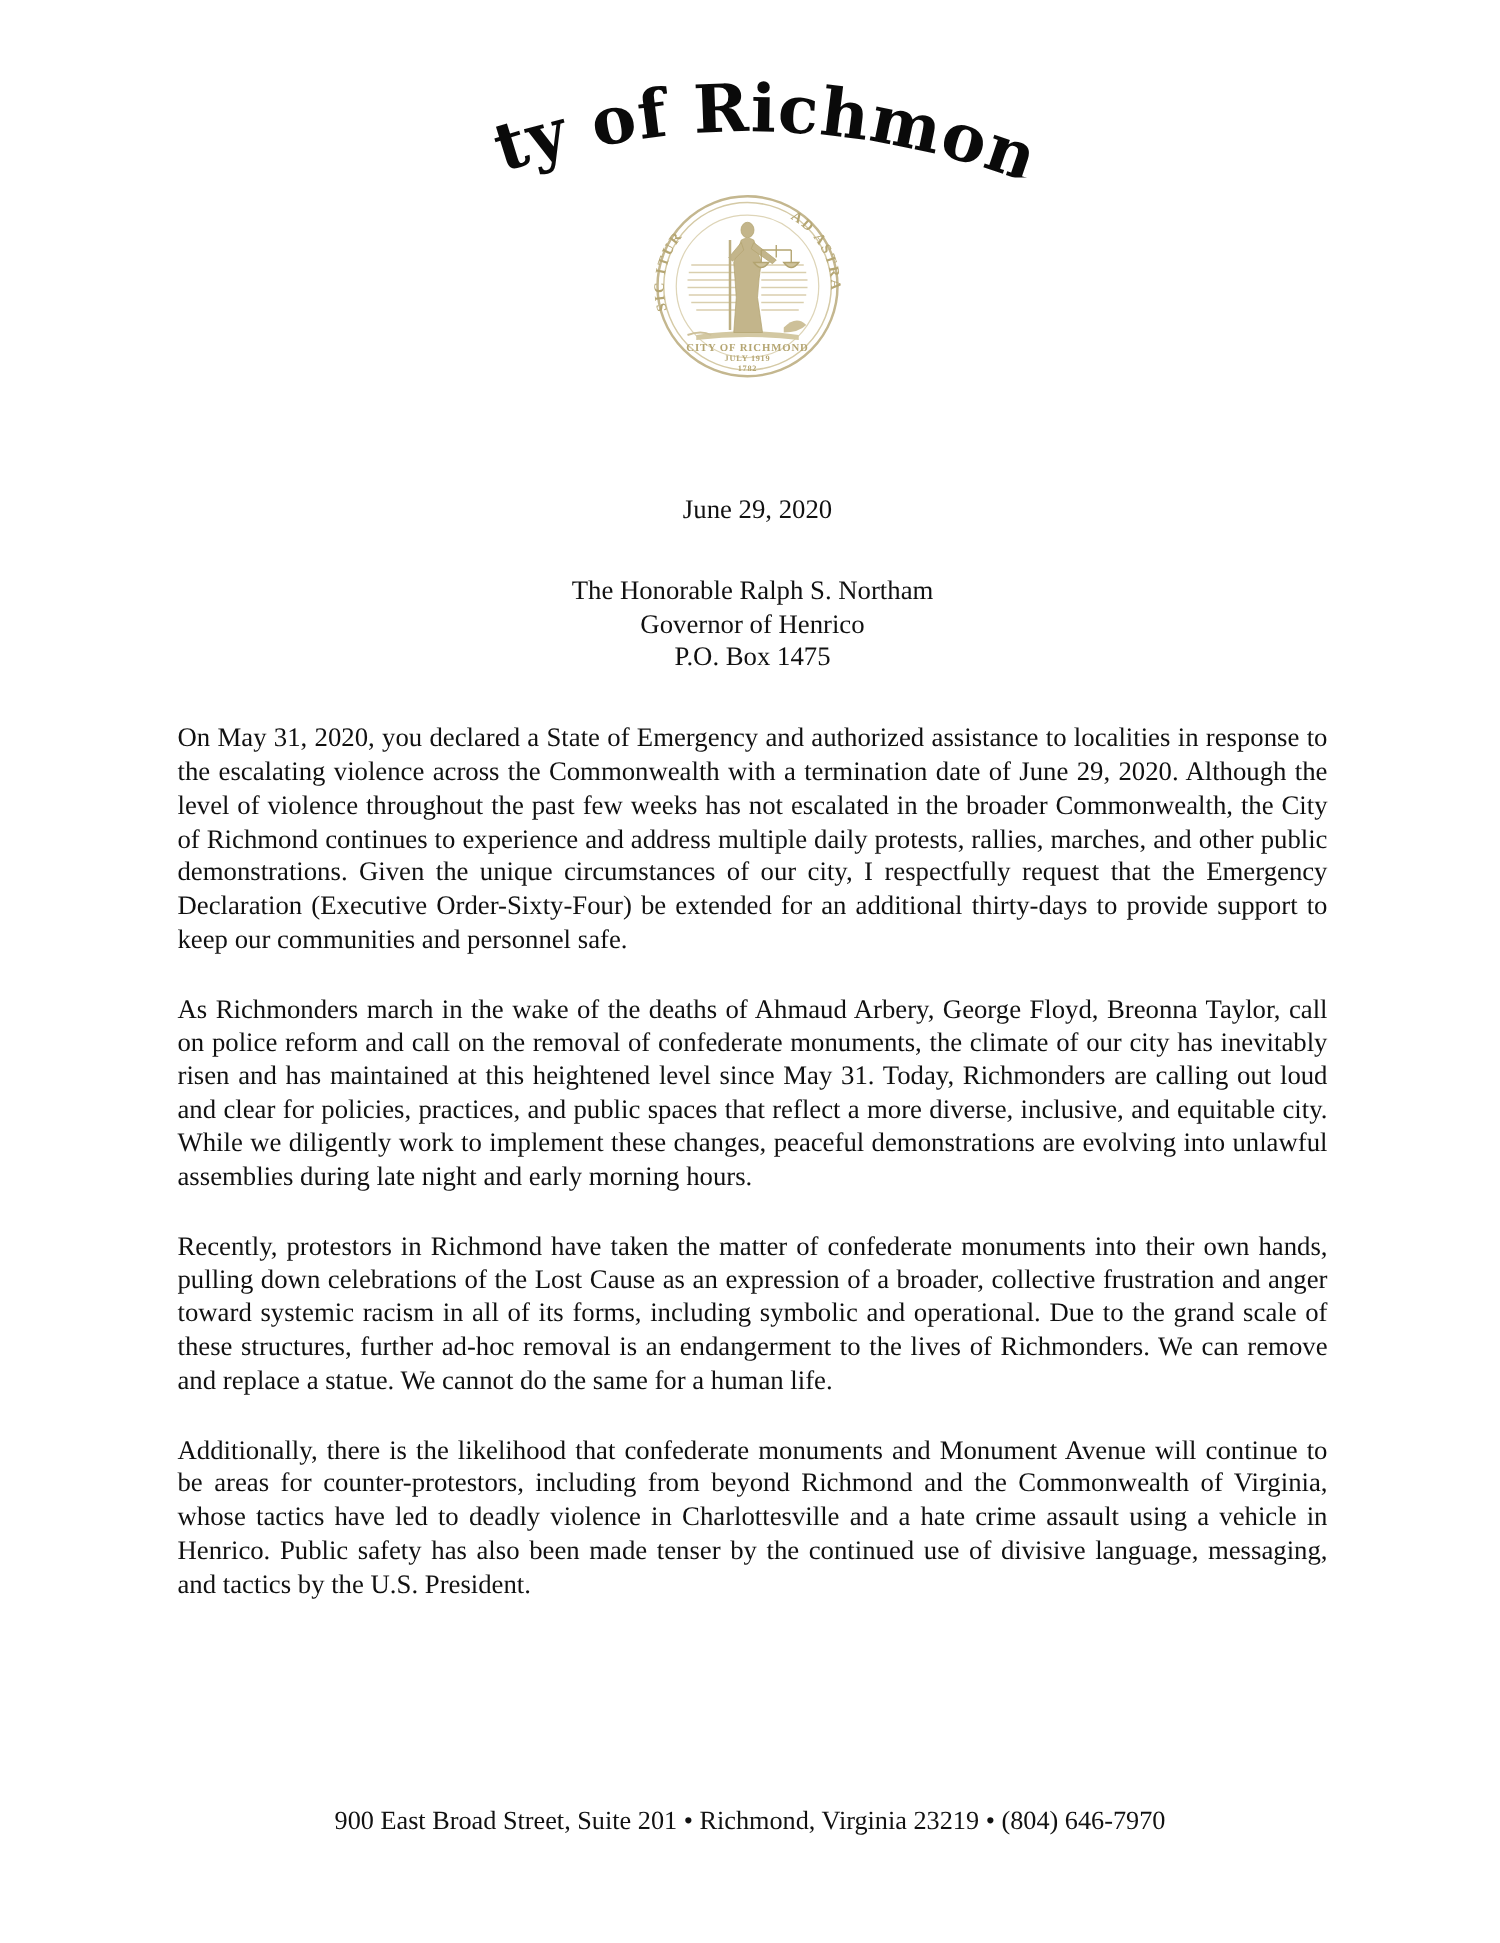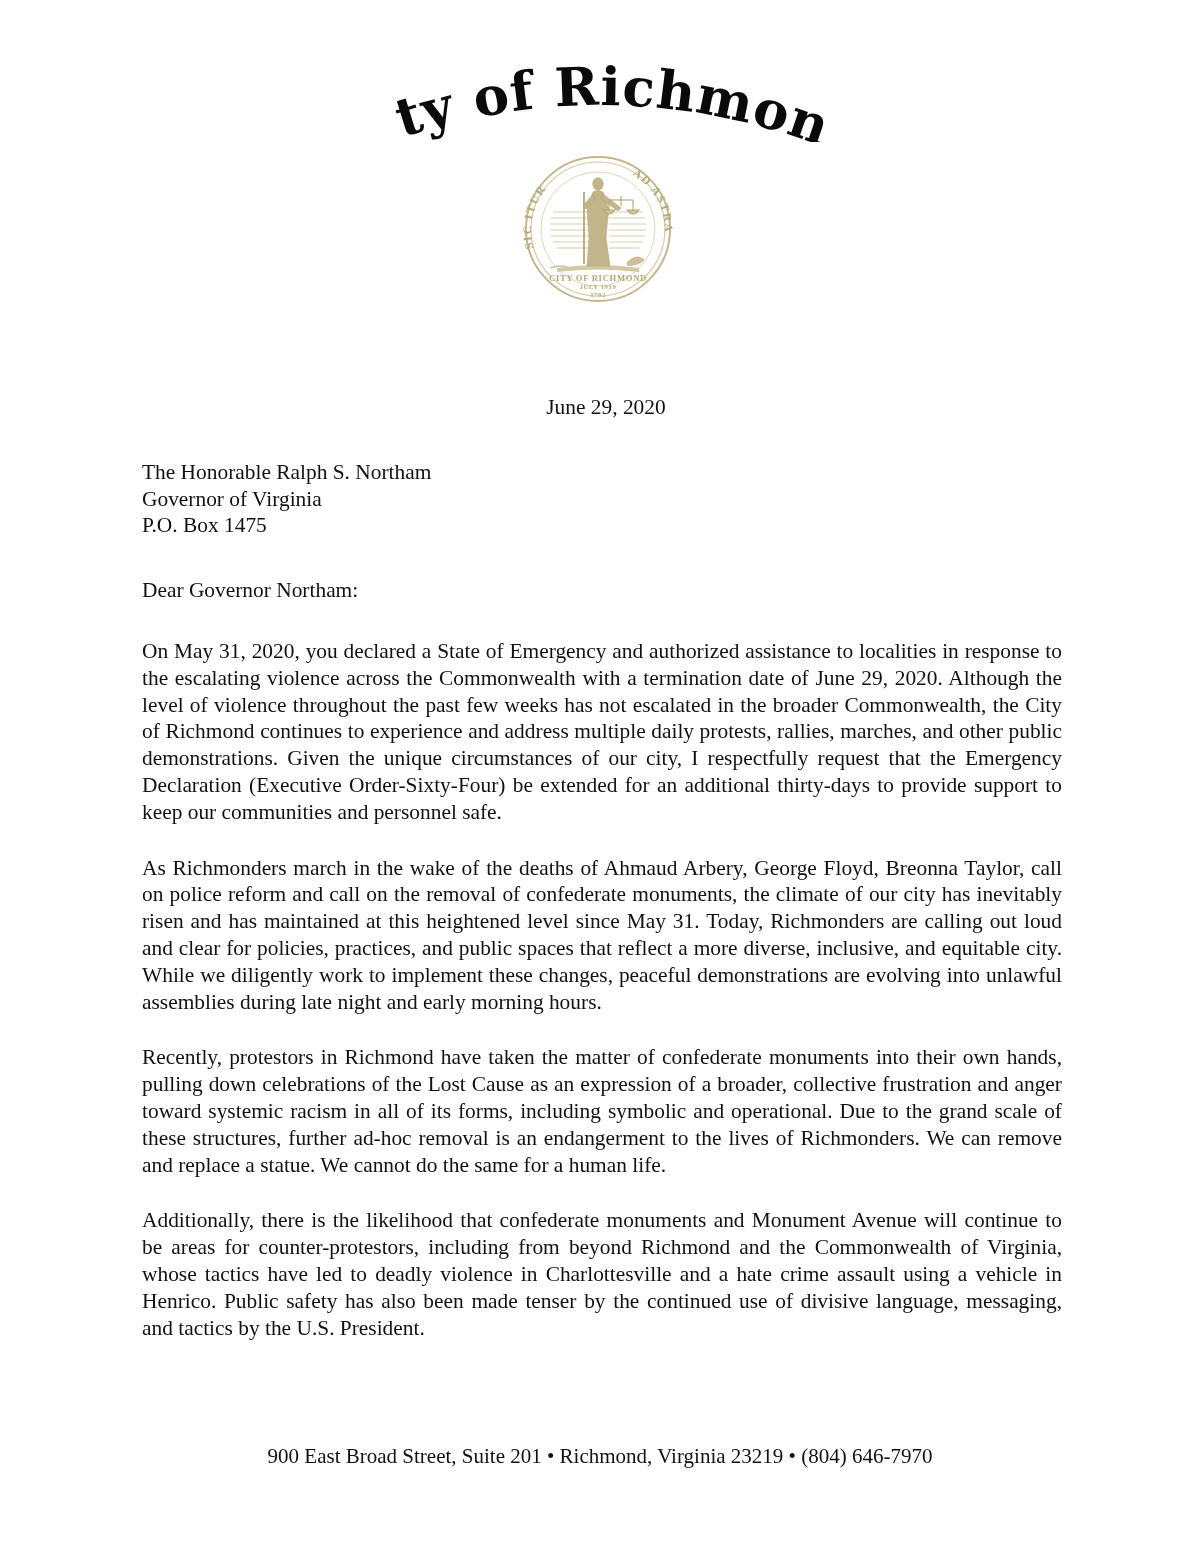--- a/index.html
+++ b/index.html
@@ -100,21 +100,21 @@
 
   .date-line {
     text-align: center;
     margin: 0 0 38px 0;
     padding-left: 8px;
   }
 
   .address-block {
     margin: 0 0 38px 0;
   }
-  .address-block div { white-space: pre; }
+  .address-block div { white-space: pre; text-align: center; }
 
   .salutation {
     margin: 0 0 34px 0;
   }
 
   .para {
     text-align: justify;
     text-justify: inter-word;
     margin: 0 0 29px 0;
     hyphens: none;
@@ -218,25 +218,24 @@
     </div>
   </div>
 
 
   <div class="letter">
 
     <div class="date-line">June 29, 2020</div>
 
     <div class="address-block">
       <div>The Honorable Ralph S. Northam</div>
-      <div>Governor of Virginia</div>
+      <div>Governor of Henrico</div>
       <div>P.O. Box 1475</div>
     </div>
 
-    <div class="salutation">Dear Governor Northam:</div>
 
     <p class="para">On May 31, 2020, you declared a State of Emergency and authorized assistance to localities in response to the escalating violence across the Commonwealth with a termination date of June 29, 2020.  Although the level of violence throughout the past few weeks has not escalated in the broader Commonwealth, the City of Richmond continues to experience and address multiple daily protests, rallies, marches, and other public demonstrations. Given the unique circumstances of our city, I respectfully request that the Emergency Declaration (Executive Order-Sixty-Four) be extended for an additional thirty-days to provide support to keep our communities and personnel safe.</p>
     <p class="para">As Richmonders march in the wake of the deaths of Ahmaud Arbery, George Floyd, Breonna Taylor, call on police reform and call on the removal of confederate monuments, the climate of our city has inevitably risen and has maintained at this heightened level since May 31. Today, Richmonders are calling out loud and clear for policies, practices, and public spaces that reflect a more diverse, inclusive, and equitable city. While we diligently work to implement these changes, peaceful demonstrations are evolving into unlawful assemblies during late night and early morning hours.</p>
     <p class="para">Recently, protestors in Richmond have taken the matter of confederate monuments into their own hands, pulling down celebrations of the Lost Cause as an expression of a broader, collective frustration and anger toward systemic racism in all of its forms, including symbolic and operational. Due to the grand scale of these structures, further ad-hoc removal is an endangerment to the lives of Richmonders. We can remove and replace a statue. We cannot do the same for a human life.</p>
     <p class="para">Additionally, there is the likelihood that confederate monuments and Monument Avenue will continue to be areas for counter-protestors, including from beyond Richmond and the Commonwealth of Virginia, whose tactics have led to deadly violence in Charlottesville and a hate crime assault using a vehicle in Henrico. Public safety has also been made tenser by the continued use of divisive language, messaging, and tactics by the U.S. President.</p>
   </div>
 
   <div class="footer">900 East Broad Street, Suite 201 • Richmond, Virginia 23219 • (804) 646-7970</div>
 
 </div>

